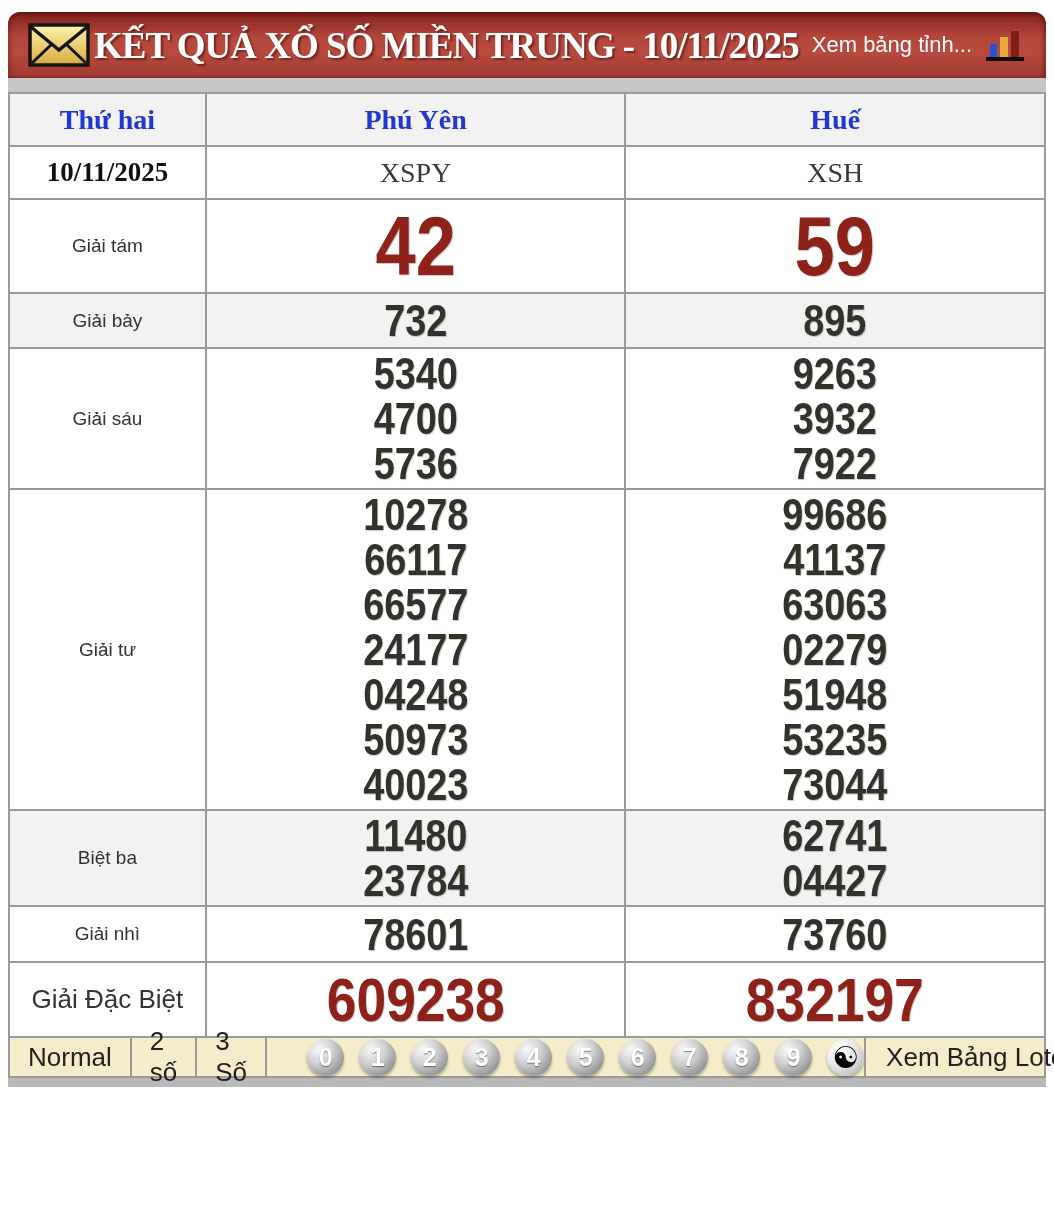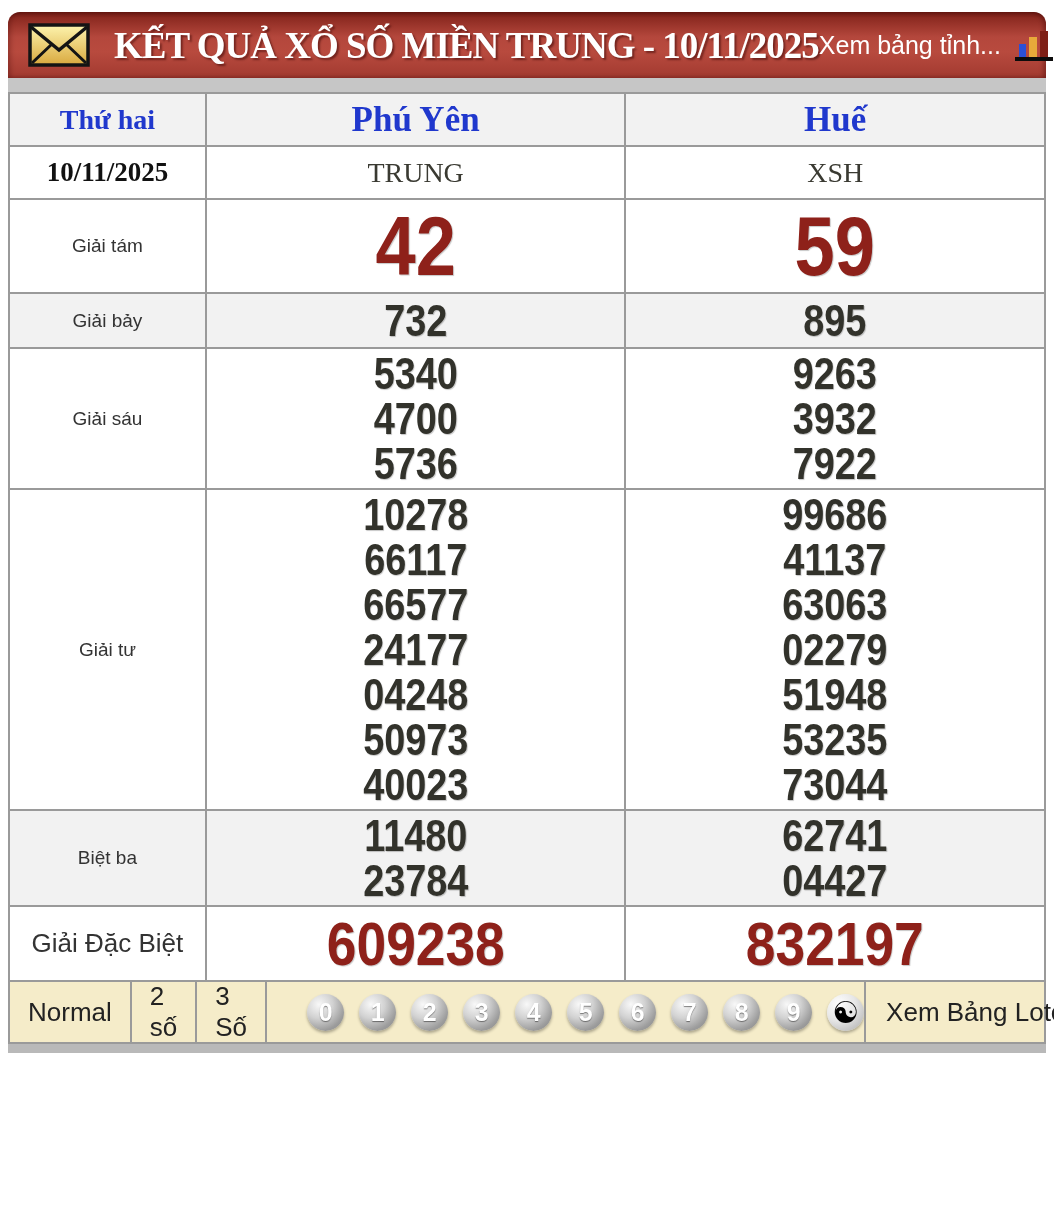--- a/index.html
+++ b/index.html
@@ -5,48 +5,48 @@
   html,body{margin:0;padding:0;background:#fff;}
   body{width:1054px;height:1206px;font-family:"Liberation Sans",sans-serif;overflow:hidden;}
   .widget{margin:12px 8px 0;}
 
   
   .hdr{height:66px;border-radius:12px 12px 0 0;box-sizing:border-box;position:relative;
        background:linear-gradient(180deg,#6f1b14 0%,#8c2a21 9%,#b4473c 38%,#b84a3e 60%,#a23a30 100%);
        display:flex;align-items:center;padding:0 20px;
        box-shadow:inset -3px 0 4px rgba(60,0,0,.35), inset 3px 0 4px rgba(60,0,0,.25);}
   .hdr-title{font-family:"Liberation Serif",serif;font-weight:bold;color:#fff;font-size:37px;
-       letter-spacing:-1px;margin-left:24px;white-space:nowrap;
+       letter-spacing:-1px;margin-left:4px;white-space:nowrap;
        text-shadow:2px 2px 2px rgba(50,0,0,.5);}
-  .hdr-link{margin-left:auto;display:flex;align-items:center;gap:12px;color:#fff;font-size:25px;
+  .hdr-link{margin-left:auto;display:flex;align-items:center;gap:12px;color:#fff;font-size:22px;
        cursor:pointer;white-space:nowrap;}
 
   
   .strip{height:14px;background:#c6c6c6;}
 
   
   table.res{width:100%;border-collapse:collapse;table-layout:fixed;background:#fff;border-radius:23px;}
   table.res td{border:2px solid #9a9a9a;text-align:center;vertical-align:middle;padding:2px 0;}
   tr.gray td{background:#f2f2f2;}
   tr.white td{background:#ffffff;}
   .day{font-family:"Liberation Serif",serif;font-weight:bold;font-size:28px;color:#2038cd;}
-  .prov{font-family:"Liberation Serif",serif;font-weight:bold;font-size:35px;color:#2038cd;cursor:pointer;}
+  .prov{font-family:"Liberation Serif",serif;font-weight:bold;font-size:28px;color:#2038cd;cursor:pointer;}
   .date{font-family:"Liberation Serif",serif;font-weight:bold;font-size:27px;color:#111;}
   .code{font-family:"Liberation Serif",serif;font-size:28px;color:#3a3a32;}
   .lbl{font-size:19px;color:#333;}
   .lbl-big{font-size:26px;color:#333;}
   .num{display:block;font-weight:bold;font-size:44px;line-height:45px;color:#32322b;
        transform:scaleX(.86);text-shadow:1px 1px 1px rgba(0,0,0,.22);}
   .num.big{font-size:84px;line-height:84px;color:#8e211a;}
   .num.special{font-size:62px;line-height:64px;color:#8e211a;}
   td.h51{height:47px;} td.h92{height:88px;} td.h53{height:49px;} td.h135{height:131px;}
   td.h315{height:311px;} td.h90{height:86px;} td.h54{height:50px;} td.h73{height:69px;}
 
   
-  .foot{height:62px;box-sizing:border-box;background:#f5ecc9;border:2px solid #9a9a9a;border-top:none;
+  .foot{height:40px;box-sizing:border-box;background:#f5ecc9;border:2px solid #9a9a9a;border-top:none;
         display:flex;align-items:stretch;}
   .mode{display:flex;align-items:center;padding:0 18px;border-right:2px solid #9a9a9a;
         font-size:26px;color:#222;cursor:pointer;}
   .balls{display:flex;align-items:center;gap:15px;margin-left:40px;}
   .ball{width:37px;height:37px;border-radius:50%;display:flex;align-items:center;justify-content:center;
         background:radial-gradient(circle at 32% 28%,#f8f8f8 0%,#d2d2d2 38%,#9c9c9c 72%,#868686 100%);
         color:#fff;font-size:25px;font-weight:bold;cursor:pointer;
         text-shadow:0 1px 1px rgba(0,0,0,.45);box-shadow:0 2px 3px rgba(0,0,0,.3);}
   .ball.yy{color:#000;font-size:30px;font-weight:normal;text-shadow:none;
         background:radial-gradient(circle at 32% 28%,#ffffff 0%,#e6e6e6 45%,#aaaaaa 100%);}
@@ -100,21 +100,21 @@
 
     <tbody>
         <tr class="gray">
       <td class="h51"><span class="day">Thứ hai</span></td>
       <td class="h51"><span class="prov">Phú Yên</span></td>
       <td class="h51"><span class="prov">Huế</span></td>
     </tr>
 
     <tr class="white">
       <td class="h51"><span class="date">10/11/2025</span></td>
-      <td class="h51"><span class="code">TRUNG</span></td>
+      <td class="h51"><span class="code">XSPY</span></td>
       <td class="h51"><span class="code">XSH</span></td>
     </tr>
 
     <tr class="white">
       <td class="h92"><span class="lbl">Giải tám</span></td>
       <td class="h92">
             <span class="num big">42</span>
           </td>
       <td class="h92">
             <span class="num big">59</span>
@@ -173,20 +173,29 @@
       <td class="h90">
         <span class="num">11480</span>
         <span class="num">23784</span>
       </td>
       <td class="h90">
         <span class="num">62741</span>
         <span class="num">04427</span>
       </td>
     </tr>
 
+    <tr class="white">
+      <td class="h54"><span class="lbl">Giải nhì</span></td>
+      <td class="h54">
+            <span class="num">78601</span>
+          </td>
+      <td class="h54">
+            <span class="num">73760</span>
+          </td>
+    </tr>
 
 
     <tr class="white">
       <td class="h73"><span class="lbl-big">Giải Đặc Biệt</span></td>
       <td class="h73">
             <span class="num special">609238</span>
           </td>
       <td class="h73">
             <span class="num special">832197</span>
           </td>

